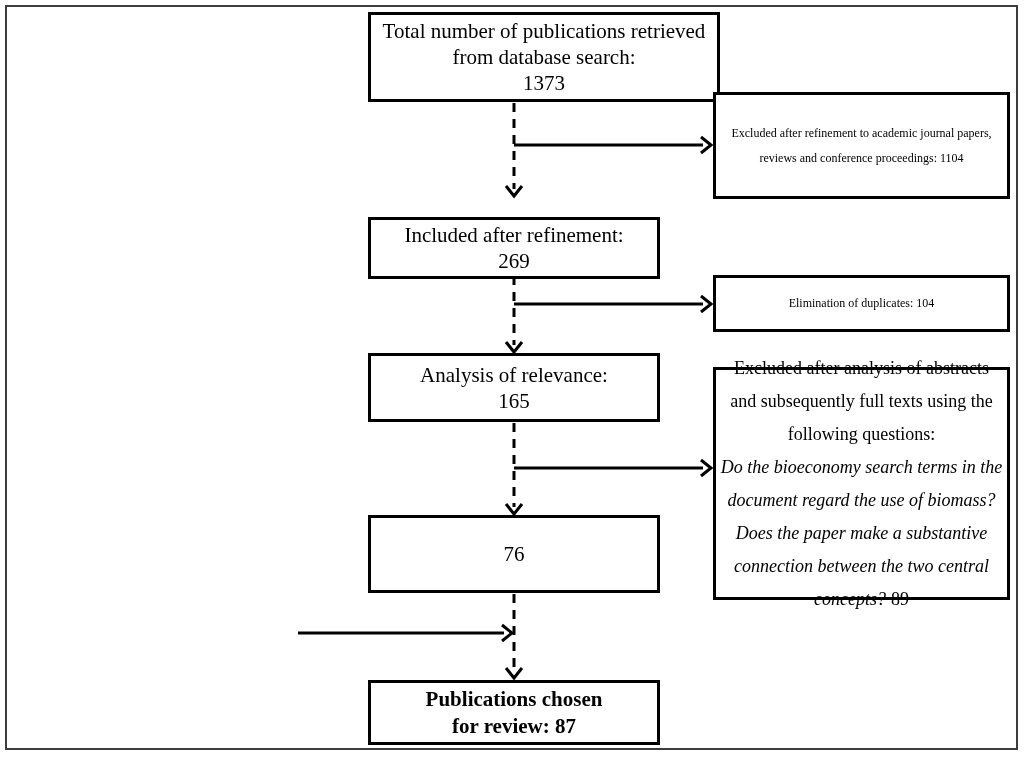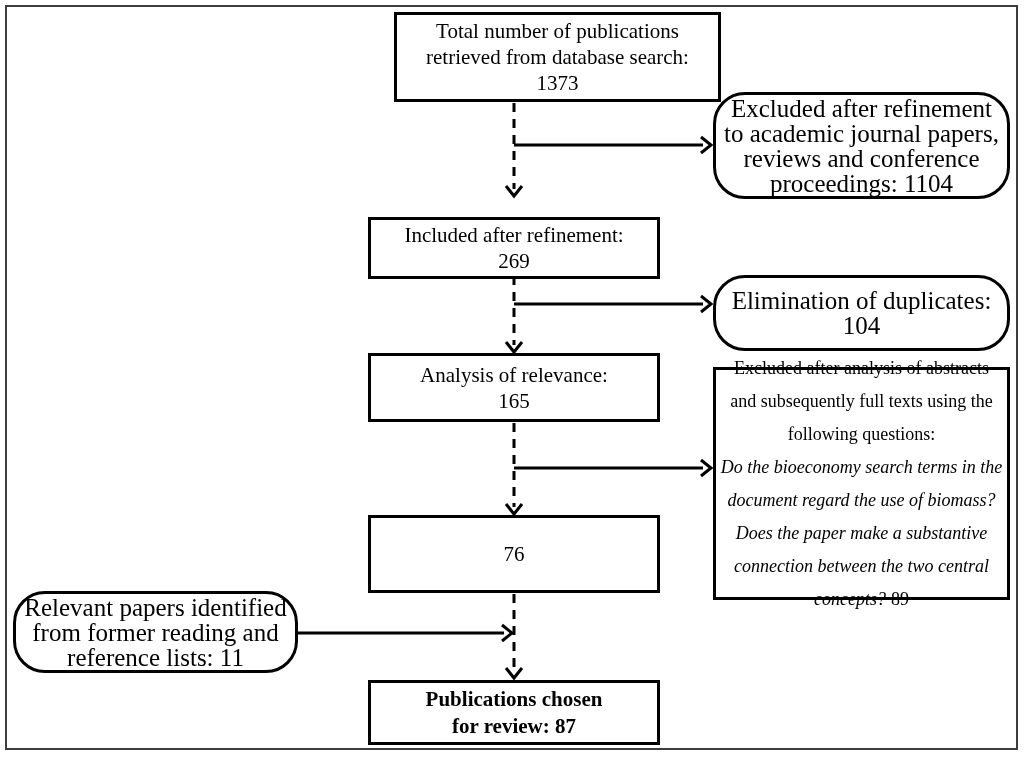--- a/index.html
+++ b/index.html
@@ -36,26 +36,26 @@
     display: flex;
     align-items: center;
     justify-content: center;
     text-align: center;
     color: #000000;
     padding: 0 3px;
   }
   .box .box-text { width: 100%; }
   .value-line { display: block; }
   .center-col { font-size: 21px; line-height: 26px; }
-  .side-col   { font-size: 25px; line-height: 25px; border-radius: 32px; }
+  .side-col   { font-size: 12px; line-height: 25px; }
 
-  #box-total            { left: 368px; top: 12px;  width: 327px; height: 90px; margin-left: 26px; }
+  #box-total            { left: 368px; top: 12px;  width: 352px; height: 90px; }
   #box-excluded-refinement { left: 713px; top: 92px; width: 297px; height: 107px; }
   #box-included         { left: 368px; top: 197px; width: 292px; height: 62px; margin-top: 20px; }
-  #box-duplicates       { left: 713px; top: 275px; width: 297px; height: 76px; }
+  #box-duplicates       { left: 713px; top: 275px; width: 297px; height: 57px; }
   #box-analysis         { left: 368px; top: 353px; width: 292px; height: 69px; }
   #box-excluded-analysis{ left: 713px; top: 367px; width: 297px; height: 233px;
                           font-size: 18px; line-height: 33px; text-align: center; }
   #box-relevant         { left: 368px; top: 515px; width: 292px; height: 78px; }
   #box-former-reading   { left: 13px;  top: 591px; width: 285px; height: 82px; }
   #box-chosen           { left: 368px; top: 680px; width: 292px; height: 65px;
                           font-weight: bold; line-height: 27px; }
 
   .q-block { display: block; font-style: italic; }
   .q-inline-wrap { display: block; }
@@ -138,19 +138,14 @@
   </div>
 
   <div class="box" id="box-excluded-analysis">
     <div class="box-text">
       <span>Excluded after analysis of abstracts and subsequently full texts using the following questions:</span>
       <span class="q-block">Do the bioeconomy search terms in the document regard the use of biomass?</span>
       <span class="q-inline-wrap"><span class="q-italic">Does the paper make a substantive connection between the two central concepts?</span><span class="ea-value">89</span></span>
     </div>
   </div>
 
-  <div class="box side-col" id="box-former-reading">
-    <div class="box-text">
-      <span>Relevant papers identified from former reading and reference lists: 11</span>
-    </div>
-  </div>
 
 </div>
 
 </body></html>

